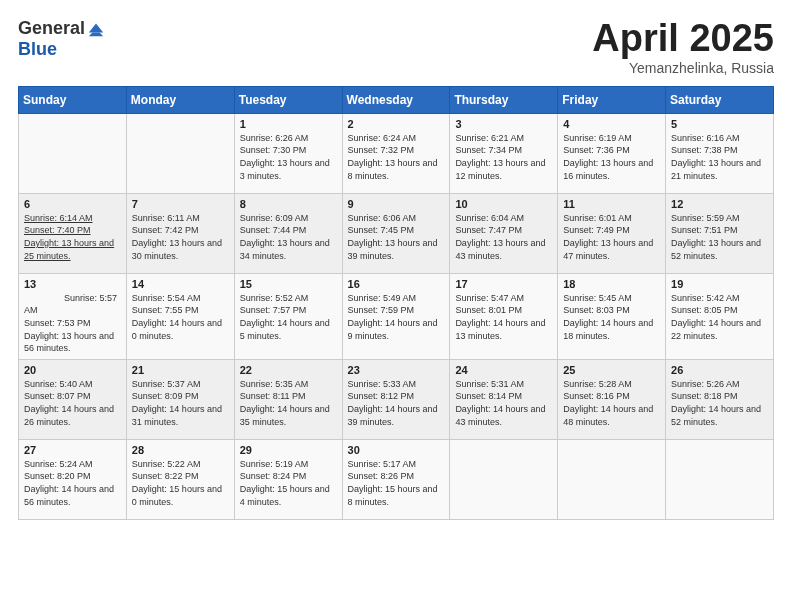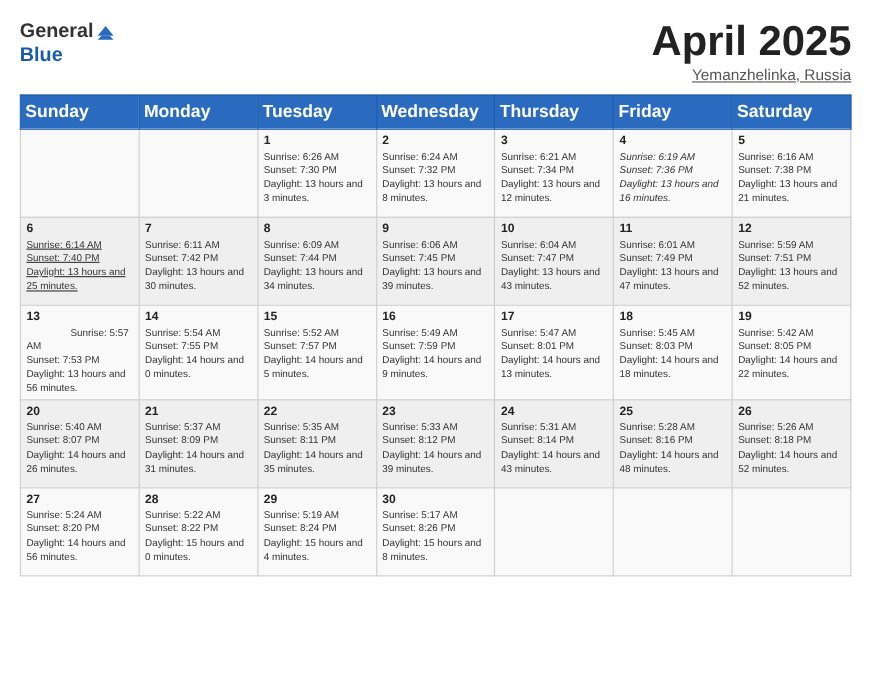--- a/index.html
+++ b/index.html
@@ -52,33 +52,32 @@
     }
     .month-title {
       font-size: 38px;
       font-weight: bold;
       color: #222;
       line-height: 1.1;
     }
     .subtitle {
       font-size: 14px;
       color: #555;
-      text-decoration: underline;
     }
     .calendar {
       flex: 1;
       border: 1px solid #ccc;
       border-collapse: collapse;
       width: 100%;
       table-layout: fixed;
     }
     .calendar thead tr th {
       background-color: #2a6bbf;
       color: #fff;
-      font-size: 16px;
+      font-size: 12px;
       font-weight: bold;
       padding: 6px 4px;
       text-align: left;
       border: 1px solid #1a5aab;
     }
     .calendar tbody tr td {
       border: 1px solid #ccc;
       vertical-align: top;
       padding: 4px 5px;
       font-size: 9.5px;
@@ -149,21 +148,21 @@
           <td class="empty-cell"></td>
           <td><span class="day-num">1</span><span class="day-info" style="white-space: pre-line;">Sunrise: 6:26 AM
 Sunset: 7:30 PM
 Daylight: 13 hours and 3 minutes.</span></td>
           <td><span class="day-num">2</span><span class="day-info" style="white-space: pre-line;">Sunrise: 6:24 AM
 Sunset: 7:32 PM
 Daylight: 13 hours and 8 minutes.</span></td>
           <td><span class="day-num">3</span><span class="day-info" style="white-space: pre-line;">Sunrise: 6:21 AM
 Sunset: 7:34 PM
 Daylight: 13 hours and 12 minutes.</span></td>
-          <td><span class="day-num">4</span><span class="day-info" style="white-space: pre-line; font-style: italic;">Sunrise: 6:19 AM
+          <td><span class="day-num">4</span><span class="day-info" style="white-space: pre-line;">Sunrise: 6:19 AM
 Sunset: 7:36 PM
 Daylight: 13 hours and 16 minutes.</span></td>
           <td><span class="day-num">5</span><span class="day-info" style="white-space: pre-line;">Sunrise: 6:16 AM
 Sunset: 7:38 PM
 Daylight: 13 hours and 21 minutes.</span></td>
         </tr>
         <tr>
           <td><span class="day-num">6</span><span class="day-info" style="white-space: pre-line; text-decoration: underline;">Sunrise: 6:14 AM
 Sunset: 7:40 PM
 Daylight: 13 hours and 25 minutes.</span></td>

